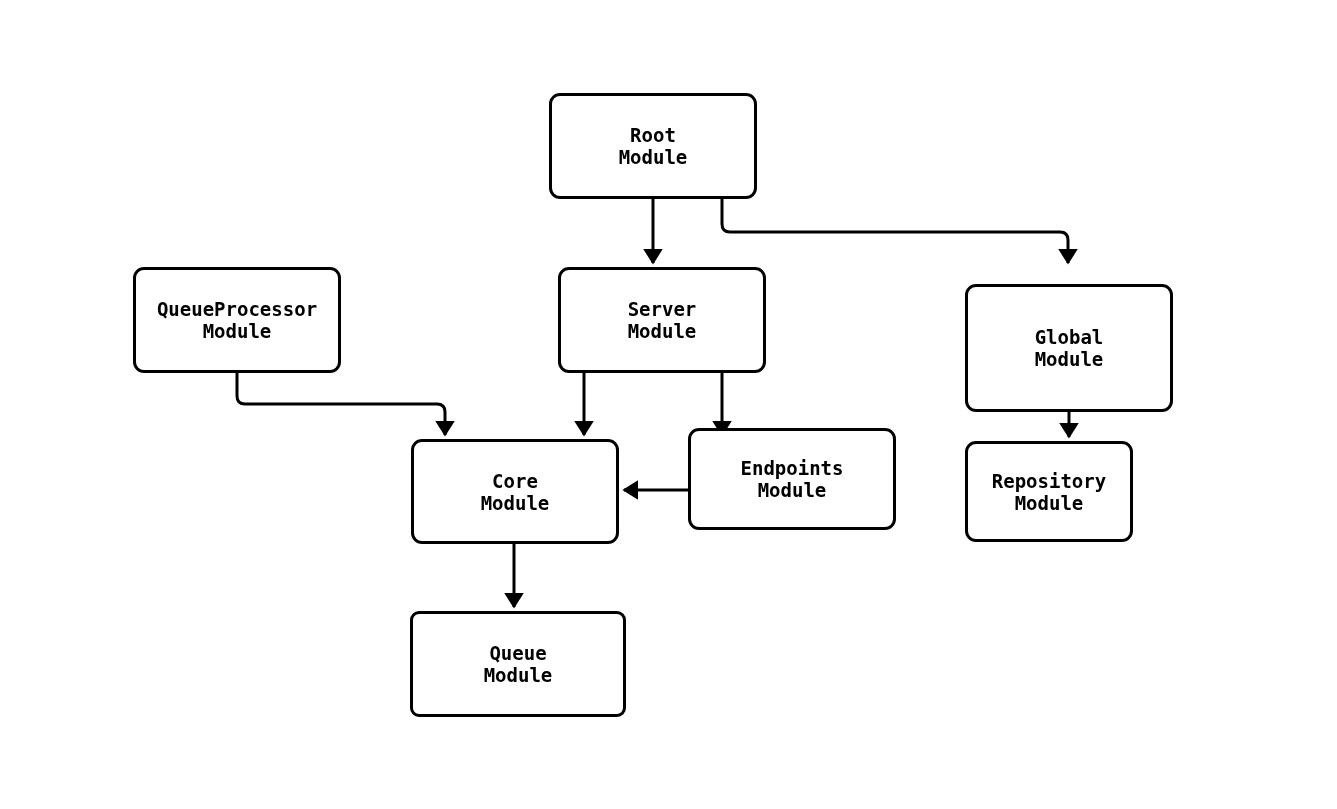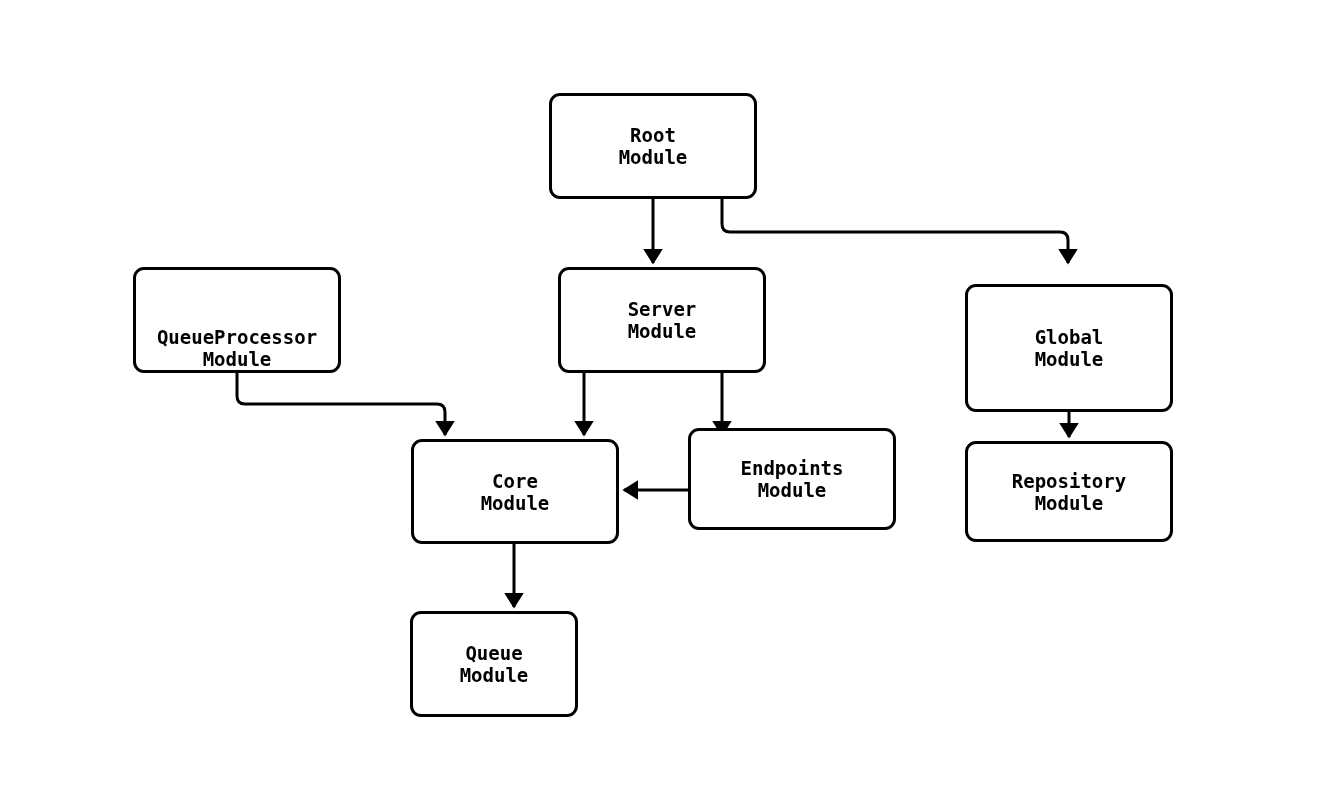--- a/index.html
+++ b/index.html
@@ -34,27 +34,27 @@
     color: #000000;
     font-family: "DejaVu Sans Mono", "Liberation Mono", monospace;
     font-weight: bold;
     font-size: 19px;
     line-height: 22px;
   }
   .node .label {
     white-space: pre-line;
   }
   .n-root          { left: 549px; top:  93px; width: 208px; height: 106px; }
-  .n-queueprocessor{ left: 133px; top: 267px; width: 208px; height: 106px; align-items: flex-end; }
+  .n-queueprocessor{ left: 133px; top: 267px; width: 208px; height: 106px; }
   .n-server        { left: 558px; top: 267px; width: 208px; height: 106px; }
   .n-global        { left: 965px; top: 267px; width: 208px; height: 128px; margin-top: 17px; }
   .n-core          { left: 411px; top: 439px; width: 208px; height: 105px; text-align: center; }
   .n-endpoints     { left: 688px; top: 428px; width: 208px; height: 102px; }
-  .n-repository    { left: 965px; top: 441px; width: 208px; height: 101px; }
-  .n-queue         { left: 410px; top: 611px; width: 168px; height: 106px; }
+  .n-repository    { left: 965px; top: 441px; width: 168px; height: 101px; }
+  .n-queue         { left: 410px; top: 611px; width: 216px; height: 106px; border-radius: 9px; }
 </style>
 </head>
 <body>
 
 <div class="canvas">
 
   <svg class="edges" width="1337" height="809" viewBox="0 0 1337 809" xmlns="http://www.w3.org/2000/svg">
     <defs>
       <marker id="arrow" viewBox="0 0 10 10" refX="9" refY="5" markerWidth="16" markerHeight="20" markerUnits="userSpaceOnUse" preserveAspectRatio="none" orient="auto">
         <path d="M0,0 L10,5 L0,10 Z" fill="#000000"></path>

